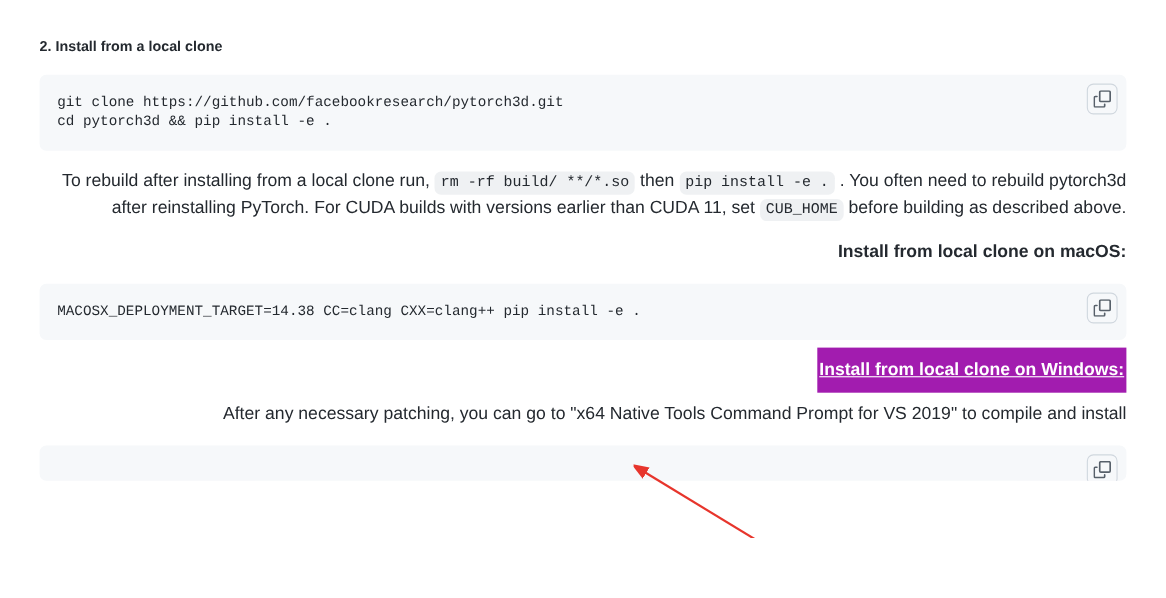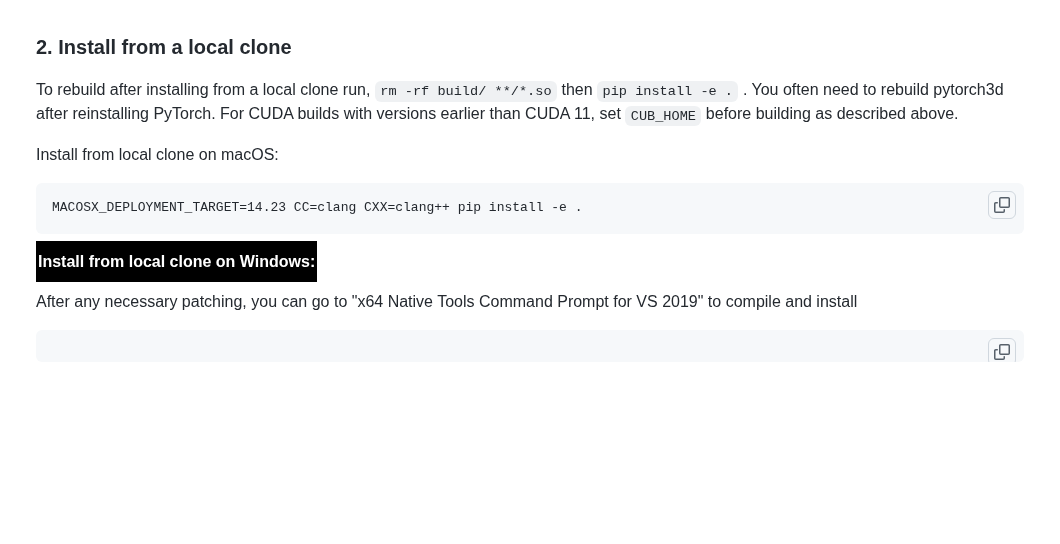--- a/index.html
+++ b/index.html
@@ -9,21 +9,21 @@
     color: #24292f;
     background: #ffffff;
     font-size: 16px;
     line-height: 1.5;
   }
   .container {
     padding: 16px 36px 36px 36px;
     max-width: 1060px;
   }
   h3 {
-    font-size: 20px;
+    font-size: 13px;
     font-weight: 600;
     margin: 16px 0 16px 0;
     color: #24292f;
   }
   .code-block {
     position: relative;
     background: #f6f8fa;
     border-radius: 6px;
     padding: 16px;
     margin: 0 0 16px 0;
@@ -52,72 +52,84 @@
     justify-content: center;
     padding: 0;
   }
   .copy-button svg {
     width: 16px;
     height: 16px;
     fill: #57606a;
   }
   p {
     margin: 0 0 16px 0;
+    text-align: right;
   }
   code.inline {
     font-family: ui-monospace, SFMono-Regular, "SF Mono", Menlo, Consolas, "Liberation Mono", monospace;
     background: rgba(175,184,193,0.2);
     padding: 0.2em 0.4em;
     border-radius: 6px;
     font-size: 85%;
   }
   .bold-line {
-    font-weight: 400;
+    font-weight: 700;
     margin: 0 0 16px 0;
   }
   .highlight {
-    background: #000000;
+    background: #a21caf;
     color: #ffffff;
     padding: 12px 2px;
     font-weight: 600;
+    text-decoration: underline;
   }
   .arrow-overlay {
     position: absolute;
     top: 420px;
     left: 576px;
     width: 120px;
     height: 80px;
     pointer-events: none;
     z-index: 10;
   }
   .rel-wrap {
     position: relative;
   }
 </style>
 </head>
 <body>
 
 <div class="container rel-wrap">
   <h3>2. Install from a local clone</h3>
 
+  <div class="code-block">
+    <button class="copy-button">
+      <svg viewBox="0 0 16 16">
+          <path d="M0 6.75C0 5.784.784 5 1.75 5h1.5a.75.75 0 010 1.5h-1.5a.25.25 0 00-.25.25v7.5c0 .138.112.25.25.25h7.5a.25.25 0 00.25-.25v-1.5a.75.75 0 011.5 0v1.5A1.75 1.75 0 019.25 16h-7.5A1.75 1.75 0 010 14.25v-7.5z"></path>
+          <path d="M5 1.75C5 .784 5.784 0 6.75 0h7.5C15.216 0 16 .784 16 1.75v7.5A1.75 1.75 0 0114.25 11h-7.5A1.75 1.75 0 015 9.25v-7.5zm1.75-.25a.25.25 0 00-.25.25v7.5c0 .138.112.25.25.25h7.5a.25.25 0 00.25-.25v-7.5a.25.25 0 00-.25-.25h-7.5z"></path>
+        </svg>
+    </button>
+    <pre>git clone https://github.com/facebookresearch/pytorch3d.git
+cd pytorch3d &amp;&amp; pip install -e .</pre>
+  </div>
 
   <p>
     <span>To rebuild after installing from a local clone run, </span><code class="inline">rm -rf build/ **/*.so</code><span> then </span><code class="inline">pip install -e .</code><span> . You often need to rebuild pytorch3d after reinstalling PyTorch. For CUDA builds with versions earlier than CUDA 11, set </span><code class="inline">CUB_HOME</code><span> before building as described above.</span>
   </p>
 
   <p class="bold-line">Install from local clone on macOS:</p>
 
   <div class="code-block">
     <button class="copy-button">
       <svg viewBox="0 0 16 16">
           <path d="M0 6.75C0 5.784.784 5 1.75 5h1.5a.75.75 0 010 1.5h-1.5a.25.25 0 00-.25.25v7.5c0 .138.112.25.25.25h7.5a.25.25 0 00.25-.25v-1.5a.75.75 0 011.5 0v1.5A1.75 1.75 0 019.25 16h-7.5A1.75 1.75 0 010 14.25v-7.5z"></path>
           <path d="M5 1.75C5 .784 5.784 0 6.75 0h7.5C15.216 0 16 .784 16 1.75v7.5A1.75 1.75 0 0114.25 11h-7.5A1.75 1.75 0 015 9.25v-7.5zm1.75-.25a.25.25 0 00-.25.25v7.5c0 .138.112.25.25.25h7.5a.25.25 0 00.25-.25v-7.5a.25.25 0 00-.25-.25h-7.5z"></path>
         </svg>
     </button>
-    <pre>MACOSX_DEPLOYMENT_TARGET=14.23 CC=clang CXX=clang++ pip install -e .</pre>
+    <pre>MACOSX_DEPLOYMENT_TARGET=14.38 CC=clang CXX=clang++ pip install -e .</pre>
   </div>
 
   <p><span class="highlight">Install from local clone on Windows:</span></p>
 
 
   <p>After any necessary patching, you can go to "x64 Native Tools Command Prompt for VS 2019" to compile and install</p>
 
   <div class="code-block">
     <button class="copy-button">
       <svg viewBox="0 0 16 16">

